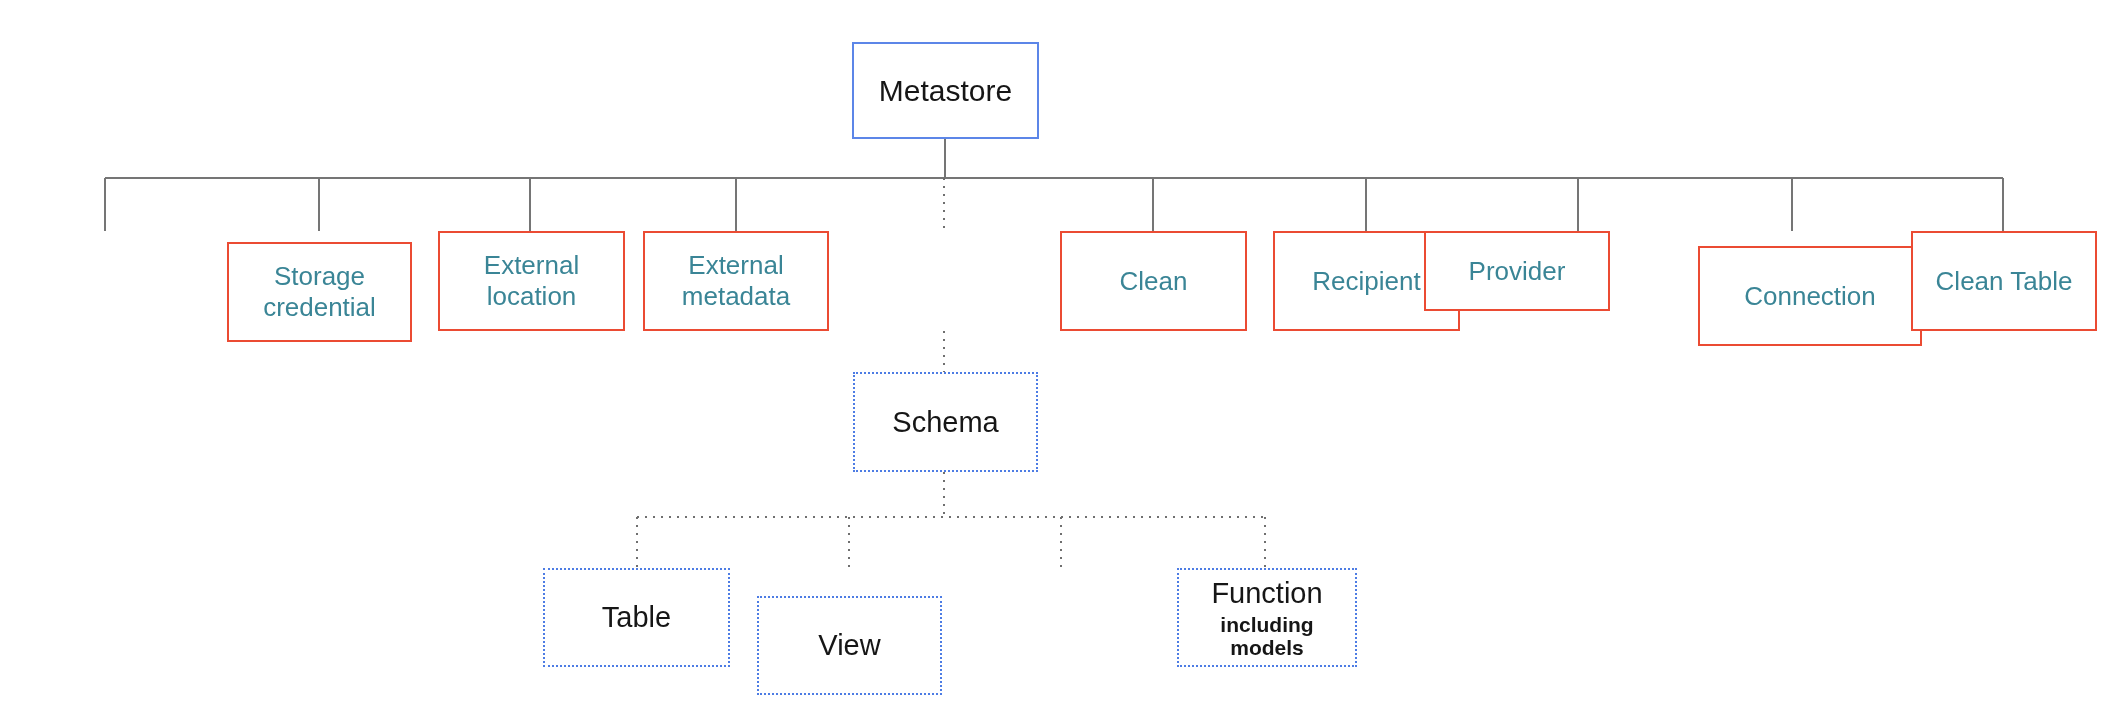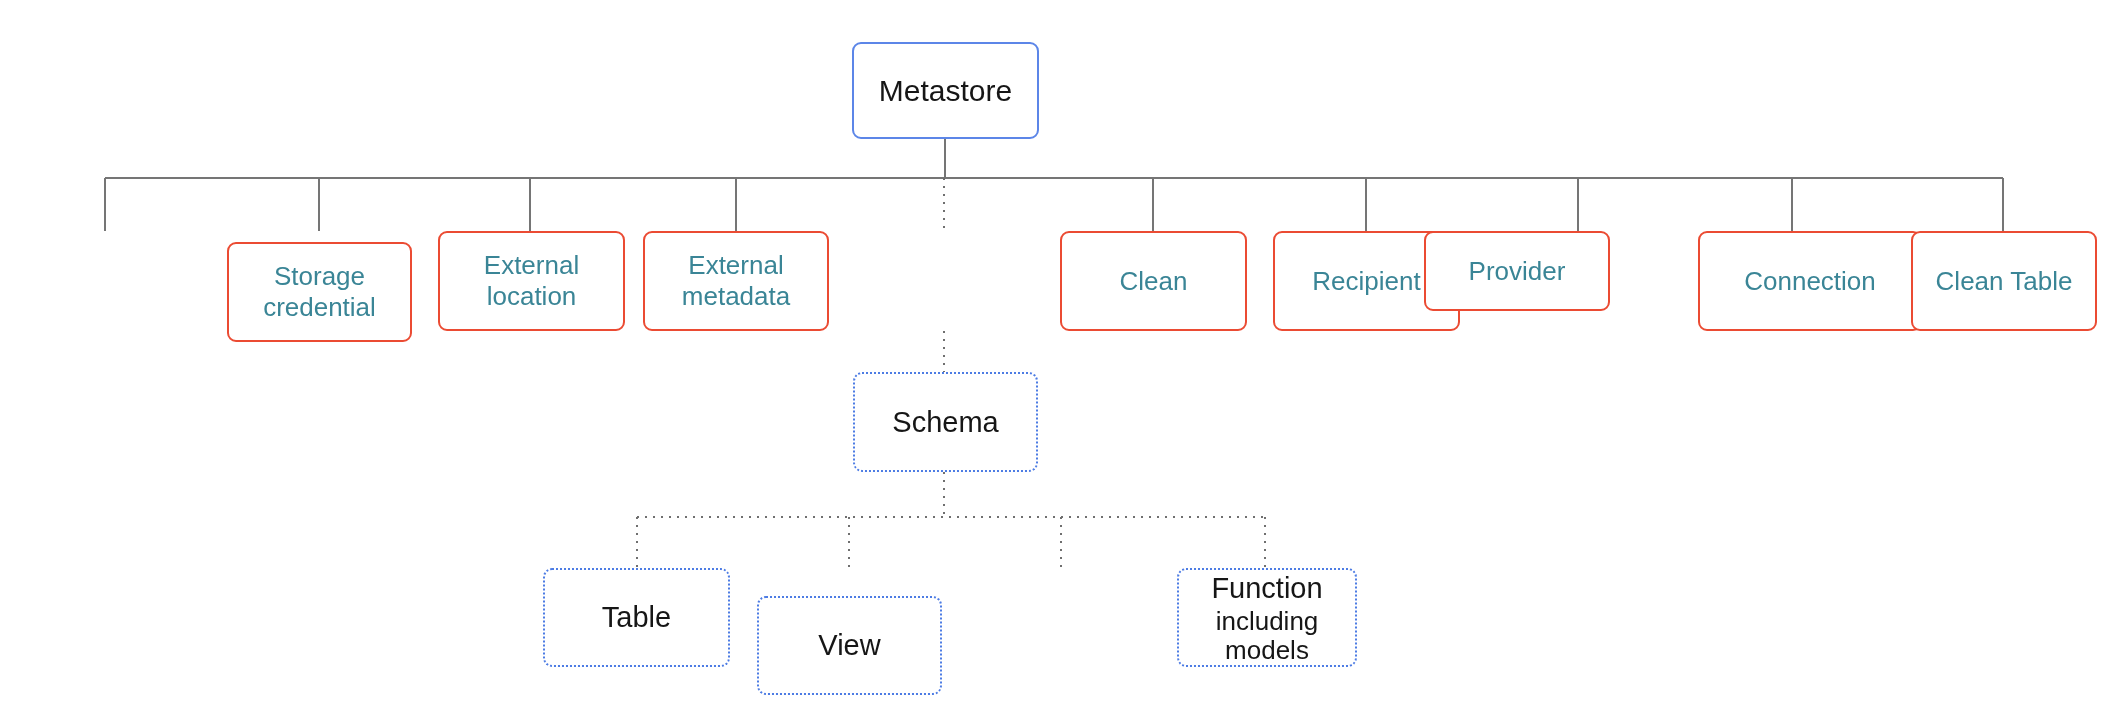--- a/index.html
+++ b/index.html
@@ -22,36 +22,35 @@
   }
   .connectors{position:absolute;left:0;top:0;width:2108px;height:706px;}
   .conn-solid{stroke:var(--connector-solid);stroke-width:2;fill:none;}
   .conn-dotted{stroke:var(--connector-dotted);stroke-width:2;fill:none;stroke-dasharray:2 6;}
   .node{
     position:absolute;
     display:flex;flex-direction:column;align-items:center;justify-content:center;
     text-align:center;background:var(--background);
     box-sizing:border-box;line-height:1.18;
     padding:4px 8px;
-    border-radius:9px;
   }
   .node.root{
     border:2px solid var(--root-border);
     color:var(--node-text);font-size:30px;
   }
   .node.securable{
     border:2px solid var(--securable-border);
     color:var(--securable-text);font-size:26px;
   }
   .node.dotted{
     border:2px dotted var(--dotted-border);
     color:var(--node-text);font-size:29px;
   }
   .node .sublabel{
-    font-size:26px;color:var(--node-text);margin-top:2px;line-height:1.1;
+    font-size:21px;color:var(--node-text);margin-top:2px;line-height:1.1;font-weight:bold;
   }
 </style>
 </head>
 <body>
 
 <div class="canvas">
 
   <svg class="connectors" viewBox="0 0 2108 706" xmlns="http://www.w3.org/2000/svg">
 
     <path class="conn-solid" d="M945 139 V178"></path>
@@ -91,21 +90,21 @@
   </div>
   <div class="node securable" style="left:1060px;top:231px;width:187px;height:100px">
     <span>Clean</span>
   </div>
   <div class="node securable" style="left:1273px;top:231px;width:187px;height:100px">
     <span>Recipient</span>
   </div>
   <div class="node securable" style="left:1424px;top:231px;width:186px;height:80px">
     <span>Provider</span>
   </div>
-  <div class="node securable" style="left:1698px;top:231px;width:224px;height:100px">
+  <div class="node securable" style="left:1698px;top:246px;width:224px;height:100px">
     <span>Connection</span>
   </div>
   <div class="node securable" style="left:1911px;top:231px;width:186px;height:100px">
     <span>Clean Table</span>
   </div>
 
   <div class="node dotted" style="left:853px;top:372px;width:185px;height:100px">
     <span>Schema</span>
   </div>
 

